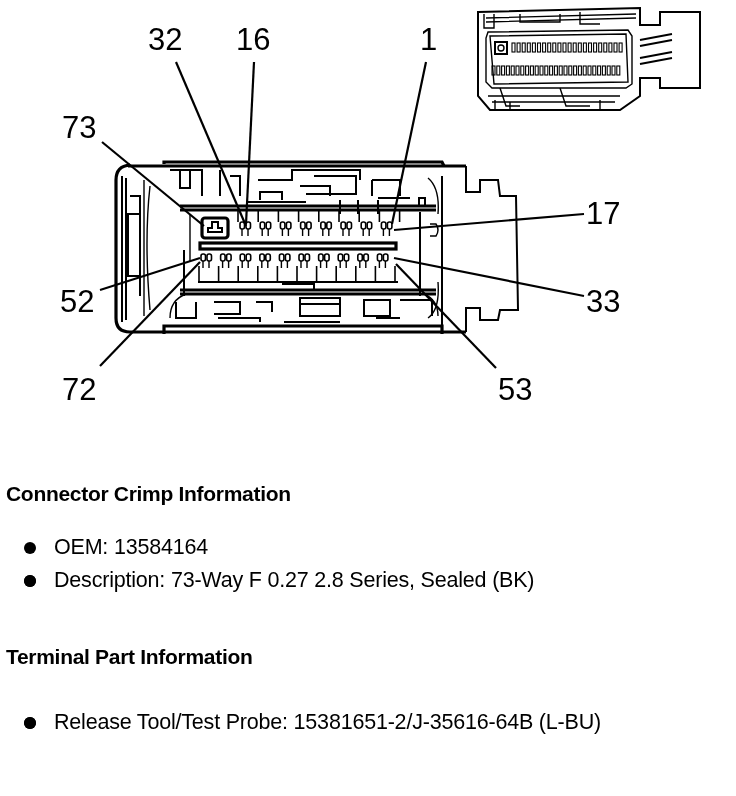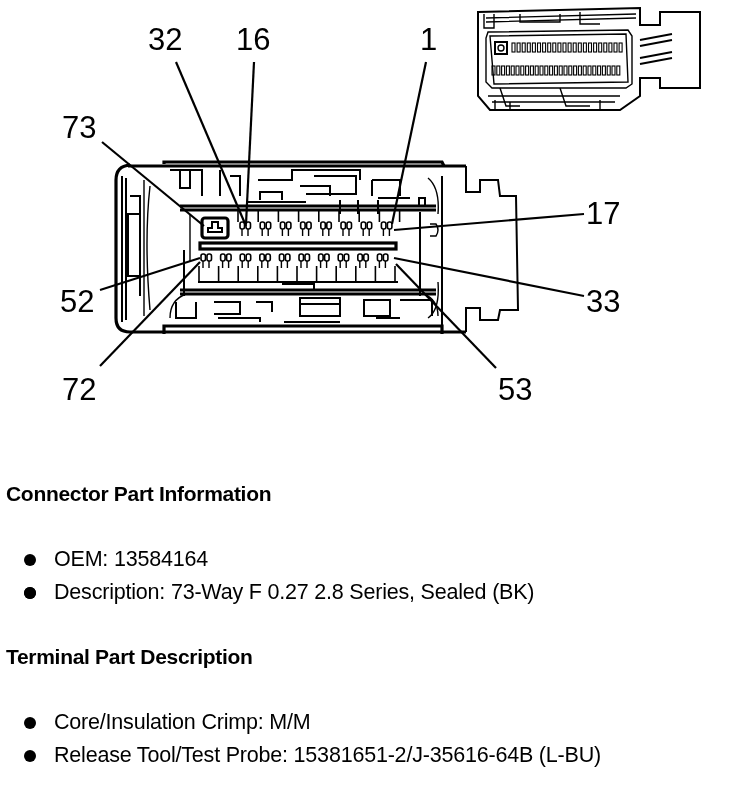--- a/index.html
+++ b/index.html
@@ -11,21 +11,21 @@
   .thick { stroke: #000; stroke-width: 3.2; fill: none; }
   .mid { stroke: #000; stroke-width: 2; fill: none; }
   .thin { stroke: #000; stroke-width: 1.4; fill: none; }
 
   .info { position: absolute; left: 6px; right: 0; }
   .section-title { font-size: 21px; font-weight: 700; letter-spacing: -0.3px; margin: 0; line-height: 26px; }
   .bullets { list-style: none; margin: 0; padding: 0; }
   .bullets li { position: relative; padding-left: 48px; font-size: 21.5px; line-height: 33px; letter-spacing: -0.2px; }
   .bullets li .dot { position: absolute; left: 18px; top: 11px; width: 12px; height: 12px; border-radius: 50%; background: #000; }
   #connector-info { top: 481px; }
-  #connector-info .bullets { margin-top: 36px; }
+  #connector-info .bullets { margin-top: 24px; }
   #terminal-info { top: 644px; }
   #terminal-info .bullets { margin-top: 36px; }
 </style>
 </head>
 <body>
 
 <svg id="diagram" viewBox="0 0 736 440" xmlns="http://www.w3.org/2000/svg">
 
   <g>
     <path class="mid" d="M478 12 L640 8 L640 25 L660 25 L660 12 L700 12 L700 88 L660 88 L660 78 L640 78 L640 96 L620 110 L490 110 L478 96 Z"></path>
@@ -269,27 +269,27 @@
     <text class="callout" x="62" y="138">73</text>
     <text class="callout" x="586" y="224">17</text>
     <text class="callout" x="60" y="312">52</text>
     <text class="callout" x="586" y="312">33</text>
     <text class="callout" x="62" y="400">72</text>
     <text class="callout" x="498" y="400">53</text>
   </g>
 </svg>
 
 <div class="info" id="connector-info">
-  <h2 class="section-title">Connector Part Information</h2>
+  <h2 class="section-title">Connector Crimp Information</h2>
   <ul class="bullets">
     <li><span class="dot"></span><span>OEM: 13584164</span></li>
     <li><span class="dot"></span></li>
     <li><span class="dot"></span><span>Description: 73-Way F 0.27 2.8 Series, Sealed (BK)</span></li>
   </ul>
 </div>
 
 <div class="info" id="terminal-info">
-  <h2 class="section-title">Terminal Part Description</h2>
+  <h2 class="section-title">Terminal Part Information</h2>
   <ul class="bullets">
-    <li><span class="dot"></span><span>Core/Insulation Crimp: M/M</span></li>
+    <li><span class="dot"></span></li>
     <li><span class="dot"></span><span>Release Tool/Test Probe: 15381651-2/J-35616-64B (L-BU)</span></li>
   </ul>
 </div>
 
 </body></html>

